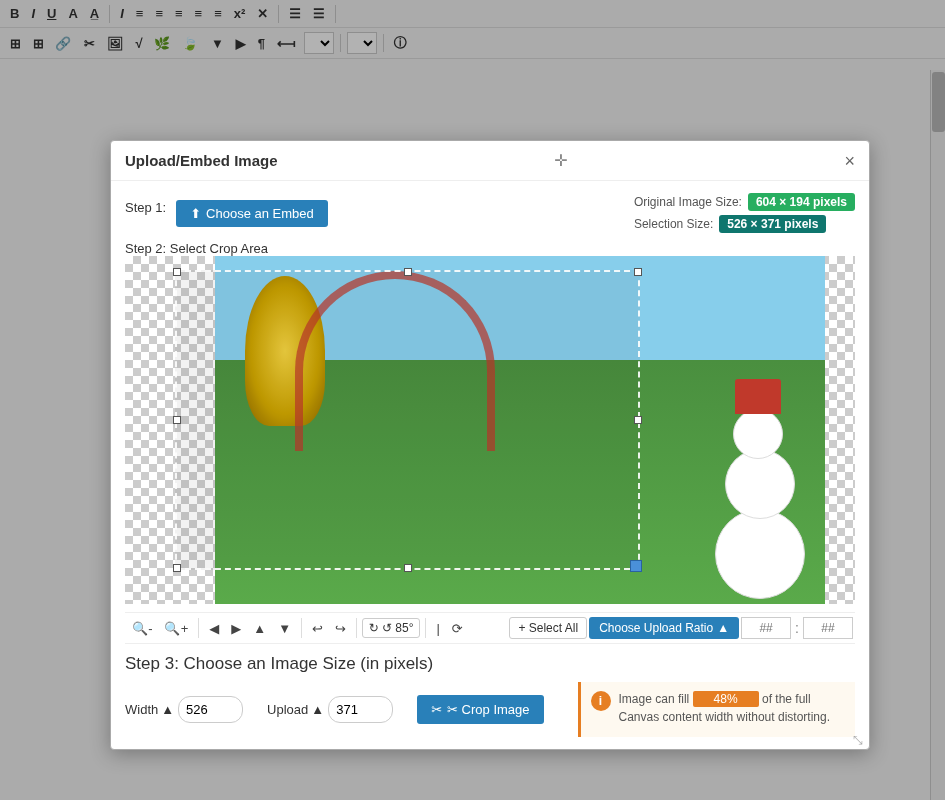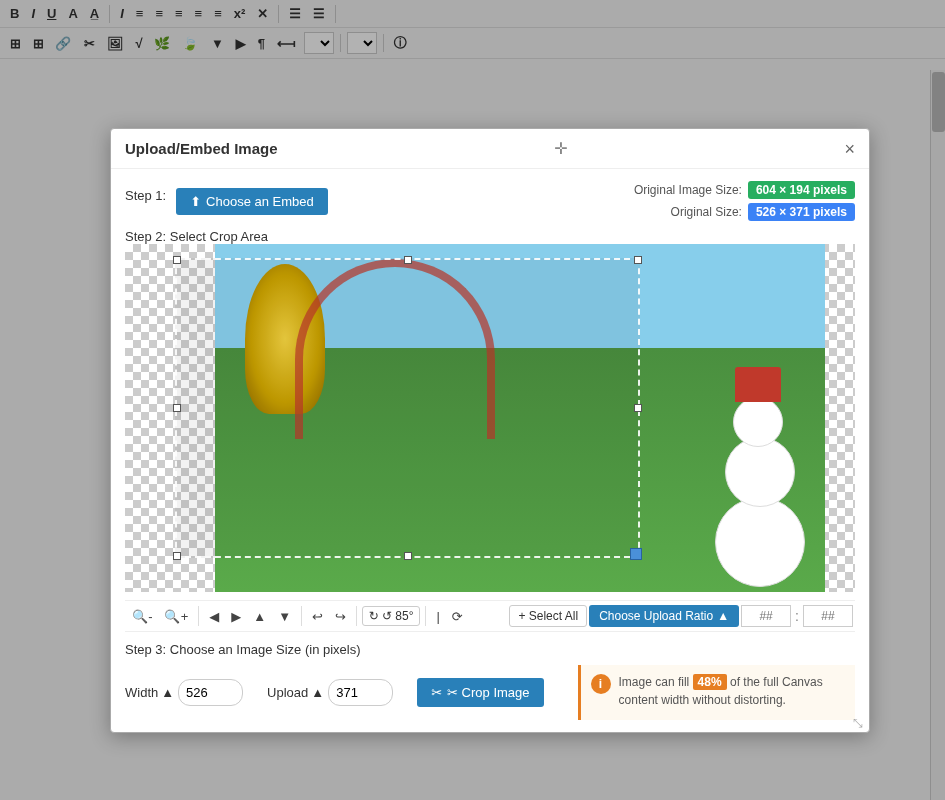--- a/index.html
+++ b/index.html
@@ -78,21 +78,21 @@
     
     .modal-overlay {
       position: absolute;
       top: 0; left: 0; right: 0; bottom: 0;
       background: rgba(0,0,0,0.3);
     }
 
     
     .modal {
       position: absolute;
-      top: 128px;
+      top: 140px;
       left: 110px;
       width: 760px;
       background: white;
       border: 1px solid #aaa;
       border-radius: 4px;
       box-shadow: 0 4px 20px rgba(0,0,0,0.3);
     }
 
     .modal-header {
       display: flex;
@@ -144,40 +144,39 @@
       cursor: pointer;
       font-size: 13px;
       display: flex;
       align-items: center;
       gap: 5px;
     }
 
     .size-info {
       display: flex;
       flex-direction: column;
-      align-items: flex-end;
       gap: 4px;
     }
     .size-row {
       display: flex;
       align-items: center;
       gap: 6px;
       font-size: 12px;
       color: #555;
     }
     .size-badge-green {
       background: #27ae60;
       color: white;
       padding: 2px 8px;
       border-radius: 3px;
       font-size: 12px;
       font-weight: bold;
     }
     .size-badge-orange {
-      background: #3b82f6;
+      background: #0f766e;
       color: white;
       padding: 2px 8px;
       border-radius: 3px;
       font-size: 12px;
       font-weight: bold;
     }
 
     
     .step2-label {
       font-size: 13px;
@@ -303,21 +302,21 @@
     }
     .spacer { flex: 1; }
 
     
     .step3-row {
       display: flex;
       align-items: center;
       gap: 24px;
     }
     .step3-label {
-      font-size: 13px;
+      font-size: 17px;
       color: #333;
       white-space: nowrap;
     }
     .dimension-group {
       display: flex;
       align-items: center;
       gap: 4px;
     }
     .dim-label {
       font-size: 13px;
@@ -374,23 +373,23 @@
       margin-top: 1px;
     }
     .info-text {
       font-size: 12px;
       color: #555;
       line-height: 1.5;
     }
     .info-highlight {
       background: #e67e22;
       color: white;
-      padding: 1px 5px;
+      padding: 1px 21px;
       border-radius: 2px;
-      font-weight: bold;
+      font-weight: normal;
     }
 
     
     .modal-resize {
       position: absolute;
       bottom: 2px;
       right: 2px;
       width: 14px;
       height: 14px;
       cursor: se-resize;
@@ -534,21 +533,21 @@
             <span>⬆</span>
             <span>Choose an Embed</span>
           </button>
         </div>
         <div class="size-info">
           <div class="size-row">
             <span>Original Image Size:</span>
             <span class="size-badge-green">604 × 194 pixels</span>
           </div>
           <div class="size-row">
-            <span>Original Size:</span>
+            <span>Selection Size:</span>
             <span class="size-badge-orange">526 × 371 pixels</span>
           </div>
         </div>
       </div>
 
       <div class="step2-label">Step 2: Select Crop Area</div>
 
       <div class="image-canvas">
 
         <div class="photo-area">

